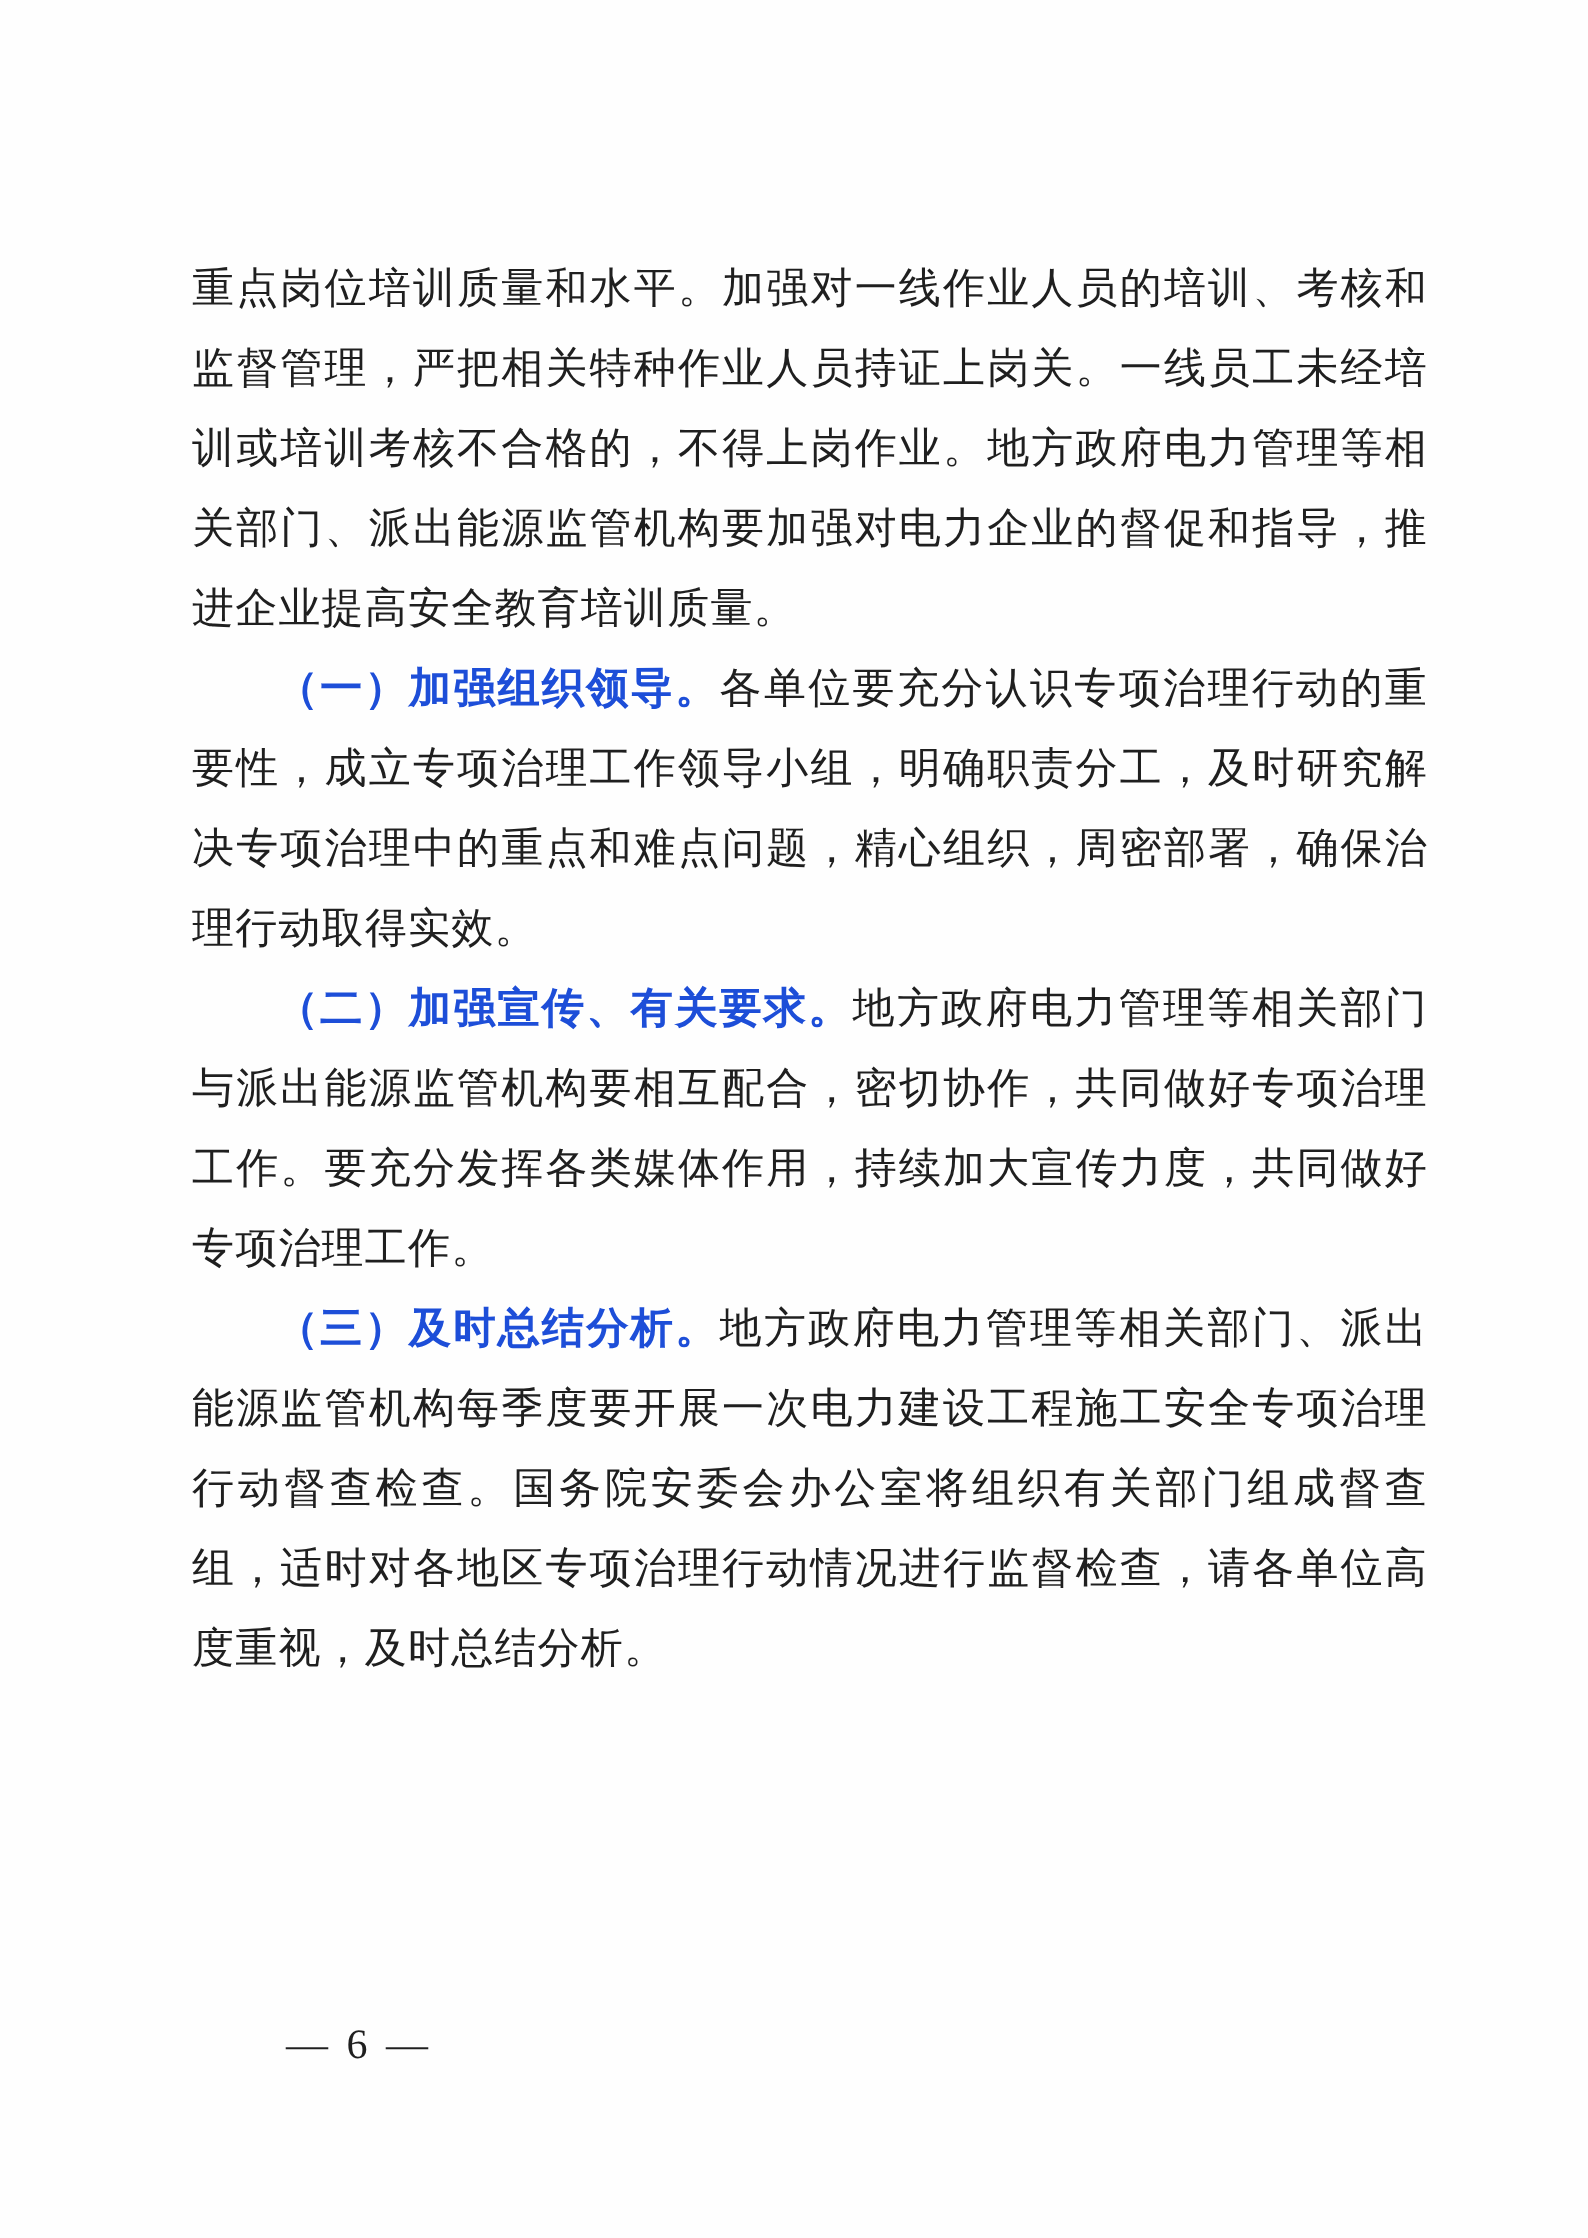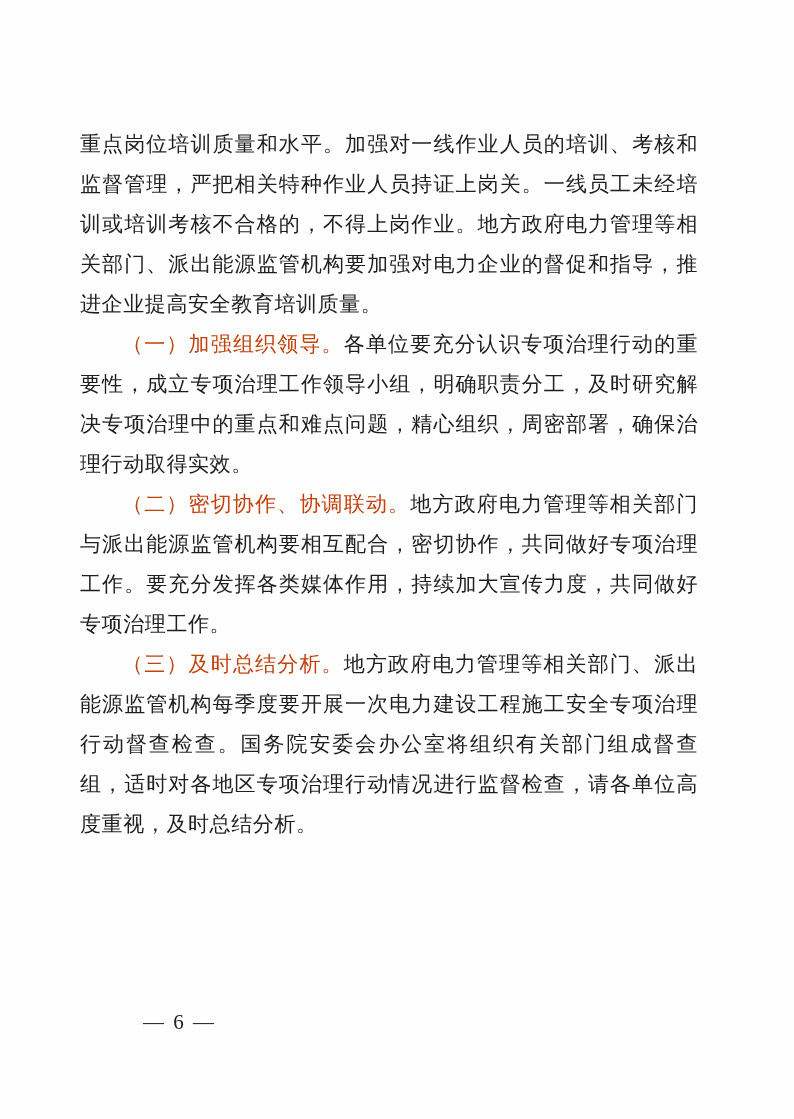--- a/index.html
+++ b/index.html
@@ -11,21 +11,21 @@
     position: relative;
     width: 794px;
     height: 1119px;
     background: #fefefe;
     overflow: hidden;
     font-family: "Liberation Serif", serif;
     color: #1f1f1f;
   }
   .content {
     position: absolute;
-    left: 80px;
+    left: 96px;
     top: 124px;
     width: 618px;
   }
   .body-text {
     margin: 0;
     font-size: 21px;
     line-height: 40px;
     text-align: justify;
     text-justify: inter-ideograph;
     letter-spacing: 0.6px;
@@ -38,22 +38,22 @@
     margin: 0;
     font-size: 21.5px;
     line-height: 40px;
     font-weight: 700;
     text-indent: 2em;
     letter-spacing: 0.8px;
     font-family: "Liberation Sans", sans-serif;
     color: #141414;
   }
   .lead {
-    font-weight: 400;
-    color: #c2410c;
+    font-weight: 700;
+    color: #1d4ed8;
   }
   .footer {
     position: absolute;
     left: 143px;
     top: 1010px;
     font-size: 21px;
     letter-spacing: 2px;
     color: #1f1f1f;
     font-family: "Liberation Serif", serif;
   }
@@ -62,21 +62,21 @@
 <body>
 
 <div class="page">
   <div class="content">
 
     <p class="body-text">重点岗位培训质量和水平。加强对一线作业人员的培训、考核和监督管理，严把相关特种作业人员持证上岗关。一线员工未经培训或培训考核不合格的，不得上岗作业。地方政府电力管理等相关部门、派出能源监管机构要加强对电力企业的督促和指导，推进企业提高安全教育培训质量。</p>
 
 
     <p class="body-text indent"><span class="lead">（一）加强组织领导。</span><span>各单位要充分认识专项治理行动的重要性，成立专项治理工作领导小组，明确职责分工，及时研究解决专项治理中的重点和难点问题，精心组织，周密部署，确保治理行动取得实效。</span></p>
 
-    <p class="body-text indent"><span class="lead">（二）密切协作、协调联动。</span><span>地方政府电力管理等相关部门与派出能源监管机构要相互配合，密切协作，共同做好专项治理工作。要充分发挥各类媒体作用，持续加大宣传力度，共同做好专项治理工作。</span></p>
+    <p class="body-text indent"><span class="lead">（二）加强宣传、有关要求。</span><span>地方政府电力管理等相关部门与派出能源监管机构要相互配合，密切协作，共同做好专项治理工作。要充分发挥各类媒体作用，持续加大宣传力度，共同做好专项治理工作。</span></p>
 
     <p class="body-text indent"><span class="lead">（三）及时总结分析。</span><span>地方政府电力管理等相关部门、派出能源监管机构每季度要开展一次电力建设工程施工安全专项治理行动督查检查。国务院安委会办公室将组织有关部门组成督查组，适时对各地区专项治理行动情况进行监督检查，请各单位高度重视，及时总结分析。</span></p>
 
 
   </div>
 
   <div class="footer">— 6 —</div>
 </div>
 
 </body></html>

